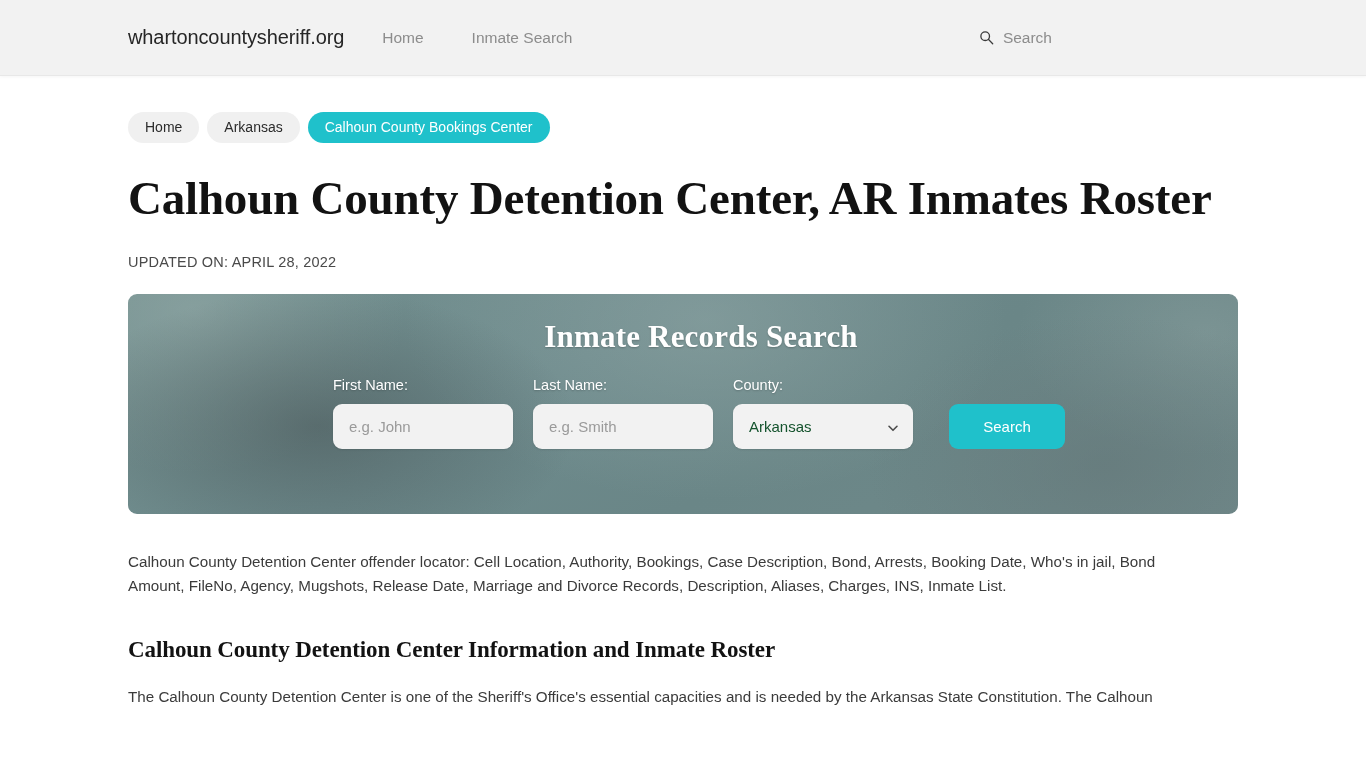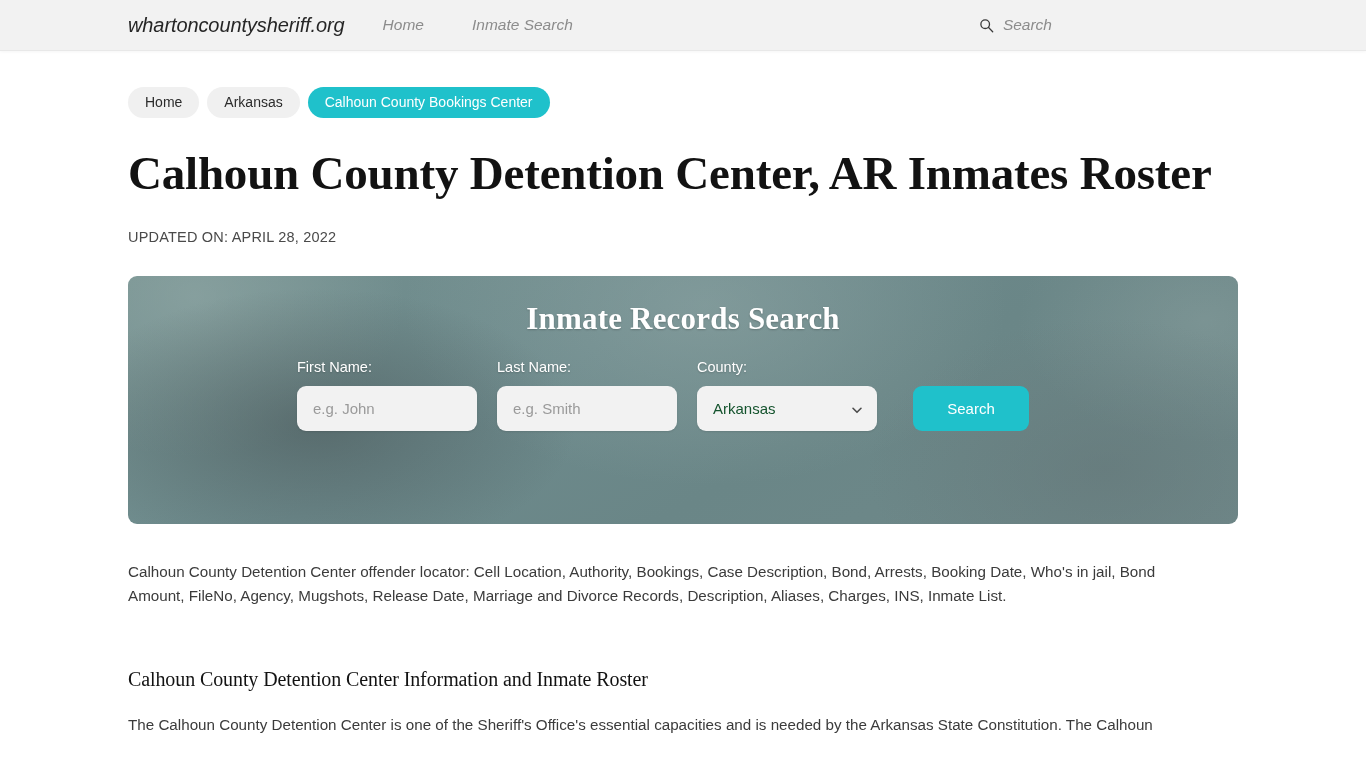--- a/index.html
+++ b/index.html
@@ -8,27 +8,26 @@
     width: 1366px; height: 768px;
     overflow: hidden;
     background: #ffffff;
     font-family: "Liberation Sans", sans-serif;
     -webkit-font-smoothing: antialiased;
   }
 
   
   .site-header {
     position: relative;
-    height: 51px;
+    height: 76px;
     background: #f2f2f2;
     border-bottom: 1px solid #e8e8e8;
     box-shadow: 0 1px 3px rgba(0,0,0,0.045);
     display: flex;
     align-items: center;
-    font-style: italic;
   }
   .header-inner {
     width: 1366px;
     padding: 0 128px;
     display: flex;
     align-items: center;
   }
   .brand {
     font-size: 20px;
     color: #262626;
@@ -106,31 +105,32 @@
   .updated-on {
     margin-top: 26px;
     font-size: 14.5px;
     letter-spacing: 0.2px;
     color: #4a4a4a;
   }
 
   
   .hero {
     position: relative;
-    margin-top: 31px;
-    height: 248px;
+    margin-top: 24px;
+    height: 220px;
     border-radius: 9px;
     overflow: hidden;
     background:
       radial-gradient(ellipse 360px 190px at 17% 60%, rgba(70,82,84,0.55), rgba(70,82,84,0) 72%),
       radial-gradient(ellipse 300px 230px at 6% 8%, rgba(150,172,170,0.55), rgba(150,172,170,0) 70%),
       radial-gradient(ellipse 420px 250px at 52% 12%, rgba(158,178,176,0.40), rgba(158,178,176,0) 72%),
       radial-gradient(ellipse 330px 210px at 88% 78%, rgba(96,112,114,0.45), rgba(96,112,114,0) 72%),
       radial-gradient(ellipse 260px 170px at 97% 18%, rgba(150,170,168,0.35), rgba(150,170,168,0) 72%),
       linear-gradient(150deg, #74908f 0%, #6d8a8c 38%, #6a8687 62%, #70898a 100%);
+    padding-left: 36px;
   }
   .hero-title {
     margin: 0;
     padding-top: 25px;
     text-align: center;
     font-family: "Liberation Serif", serif;
     font-weight: bold;
     font-size: 31px;
     letter-spacing: 0.2px;
     color: #ffffff;
@@ -207,24 +207,24 @@
 
   
   .intro-paragraph {
     margin: 36px 0 0;
     max-width: 1085px;
     font-size: 15.2px;
     line-height: 24px;
     color: #3b3b3b;
   }
   .section-heading {
-    margin: 60px 0 0;
+    margin: 39px 0 0;
     font-family: "Liberation Serif", serif;
-    font-weight: normal;
-    font-size: 20px;
+    font-weight: bold;
+    font-size: 23px;
     letter-spacing: -0.1px;
     color: #121212;
   }
   .body-paragraph {
     margin: 22px 0 0;
     max-width: 1110px;
     font-size: 15.2px;
     line-height: 24px;
     color: #3b3b3b;
   }

